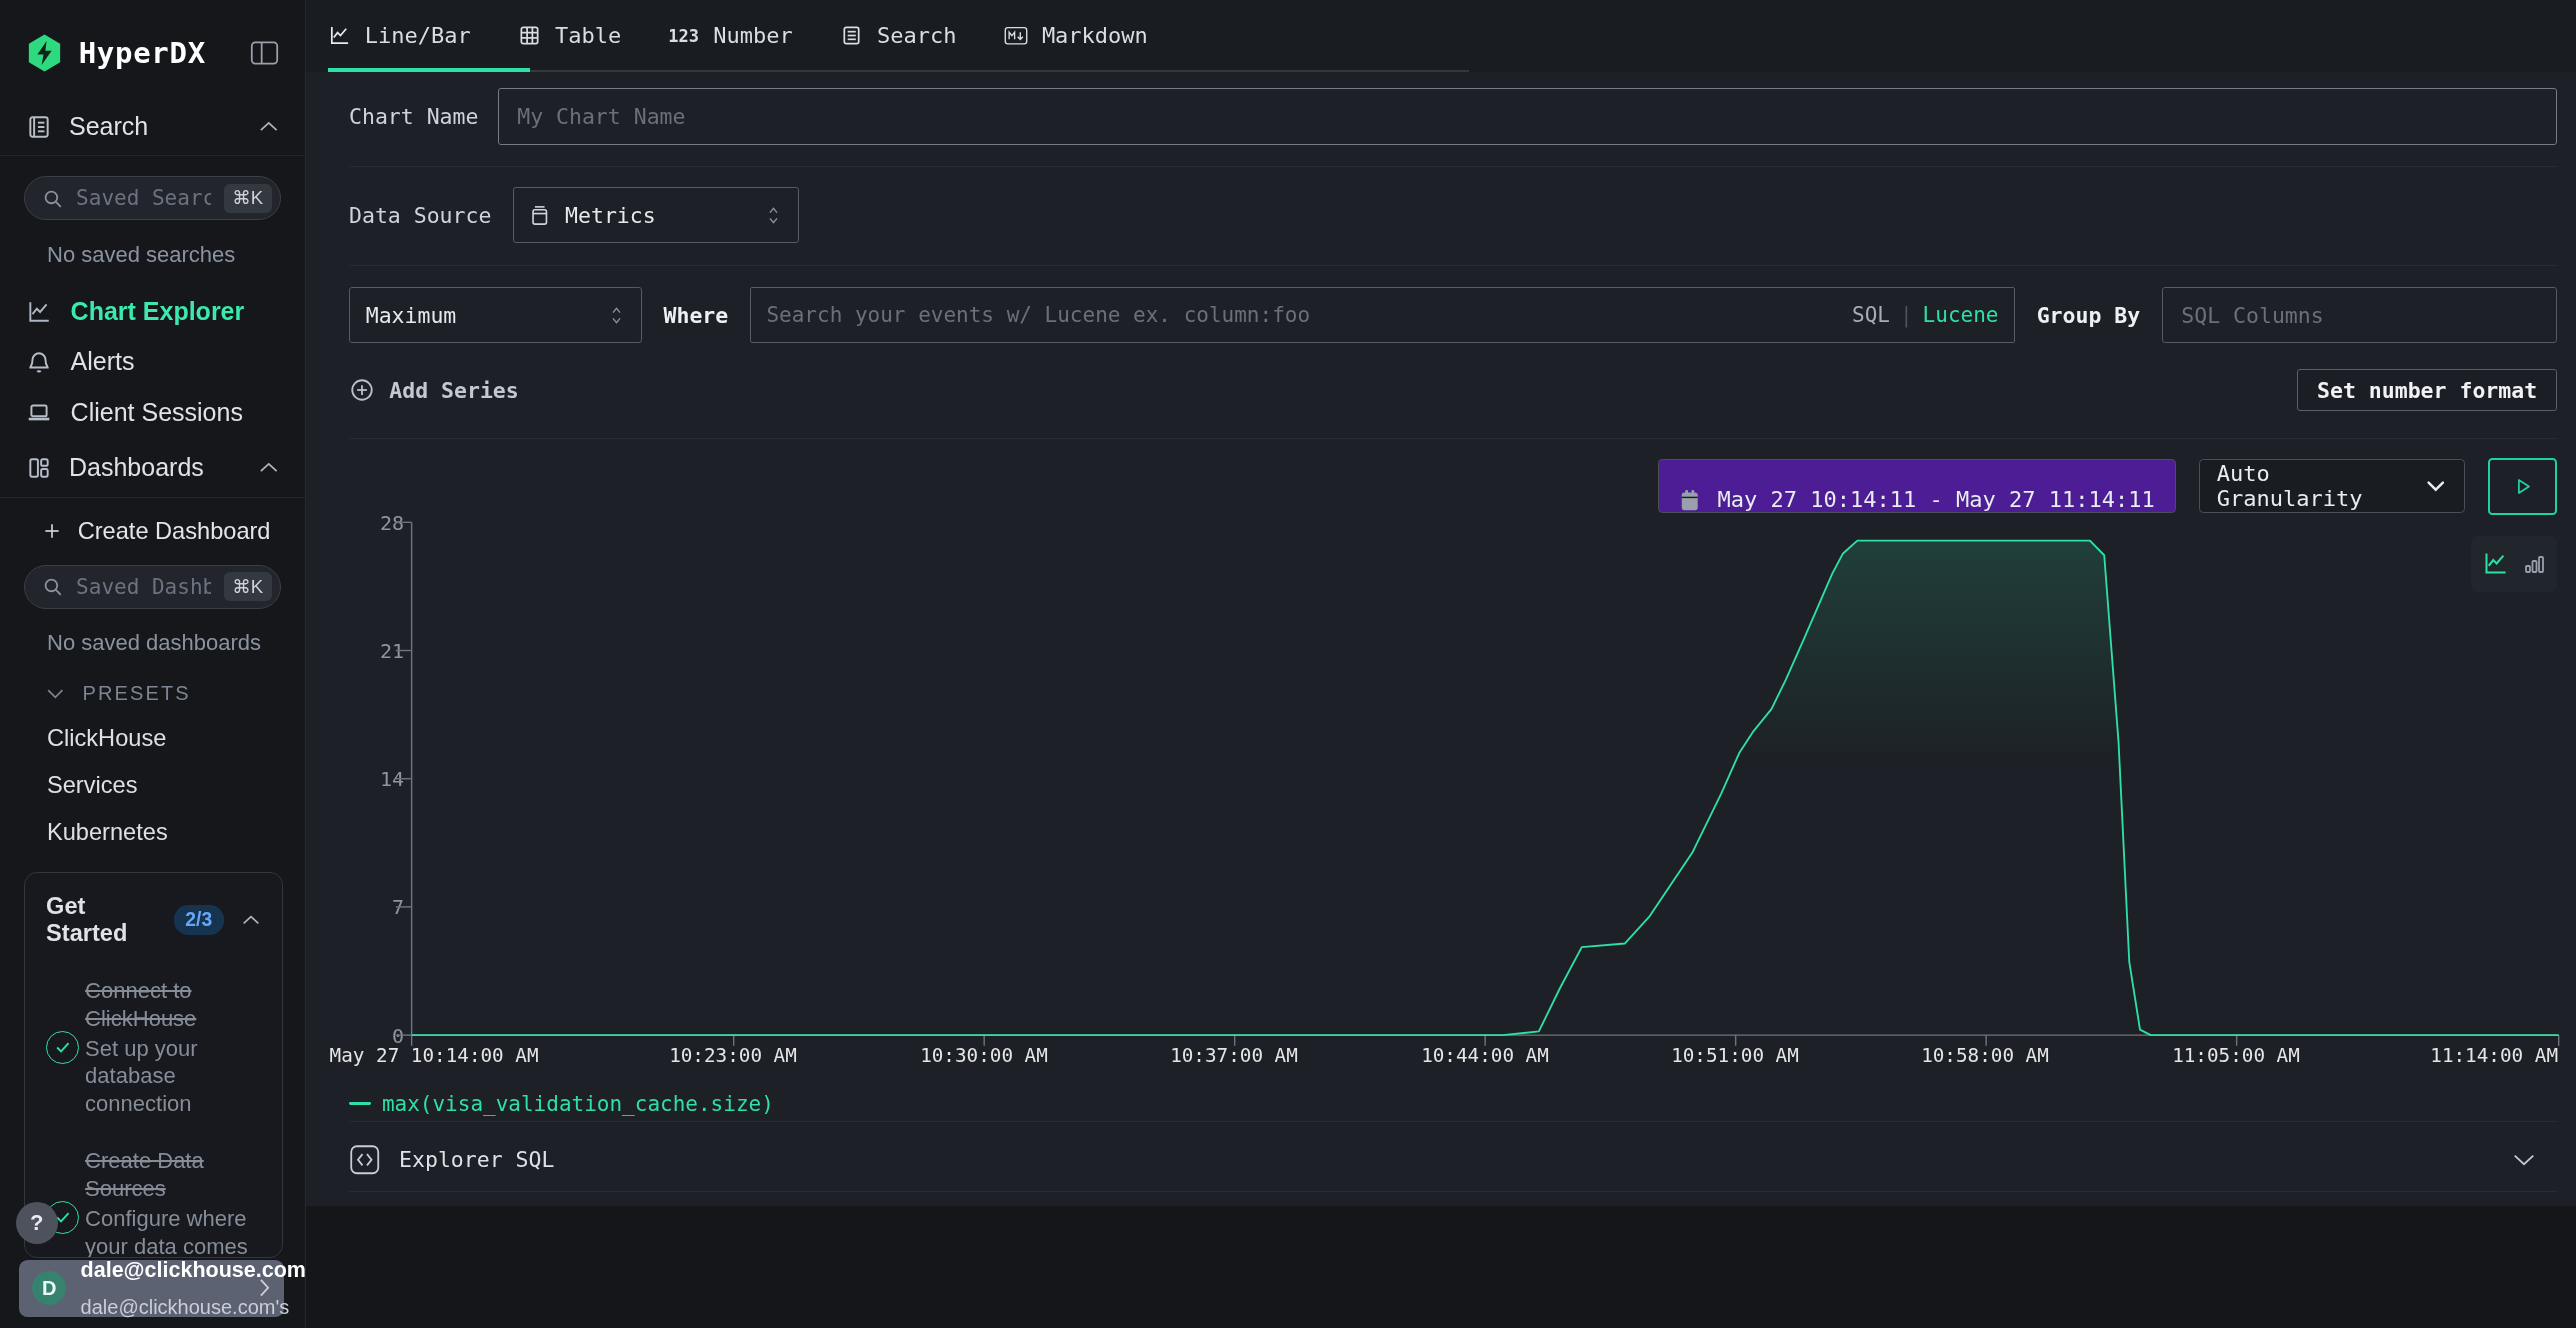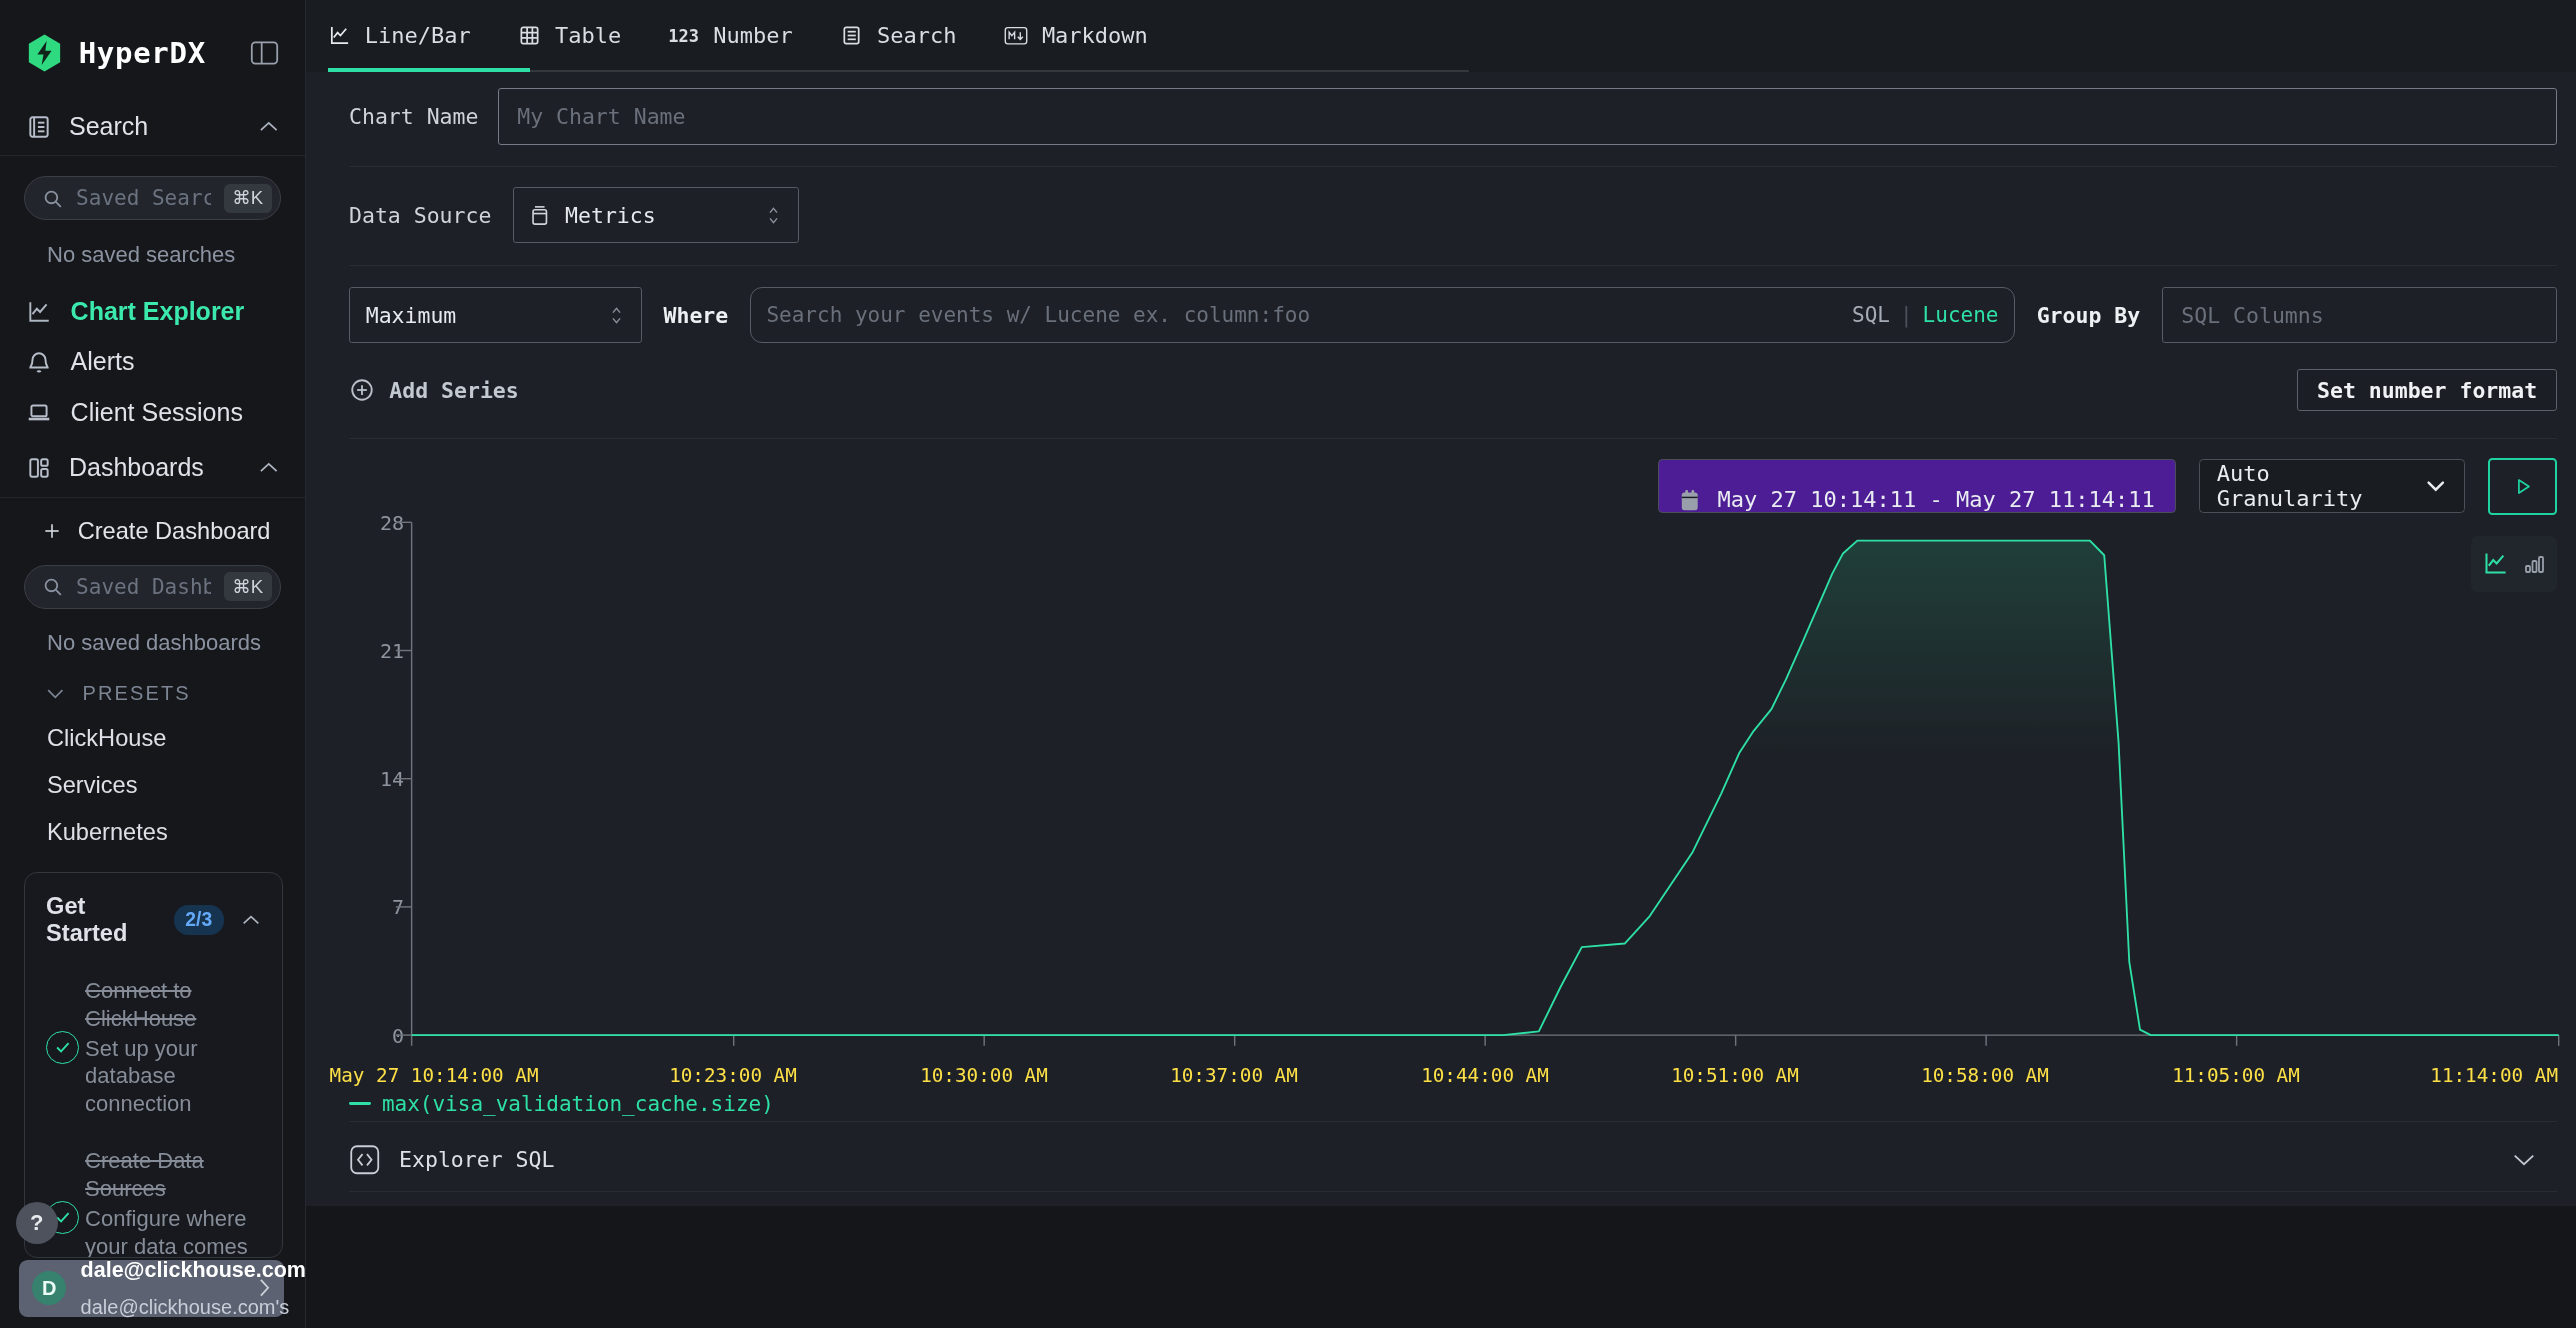--- a/index.html
+++ b/index.html
@@ -66,36 +66,36 @@
   .frow{display:flex;align-items:center;margin:0 19.3px 0 43px;gap:18.6px}
   .flabel{font:400 21.5px var(--mono);color:#cfd3da;white-space:nowrap}
   .flabel.bold{font-weight:700;color:#eef1f4}
   .box-input{height:57px;border:0.7px solid var(--border-input);border-radius:2.9px;background:transparent;color:#e8ebef;font:400 21.5px var(--mono);padding:0 18.6px;outline:none}
   .box-input::placeholder{color:var(--txt-ph)}
   .hr{border-top:1.4px solid #292c32;margin:21.5px 19.3px 0 43px}
   .select{height:56px;border:0.7px solid var(--border-input);border-radius:2.9px;background:var(--bg-input);display:flex;align-items:center;gap:14.3px;padding:0 15.7px;font:400 21.5px var(--mono);color:#e6e9ee;cursor:pointer}
   .select .spacer{flex:1}
   .tag{height:56px;background:var(--bg-tag);border:0.7px solid #565a63;border-radius:2.9px;display:flex;align-items:center;gap:15.7px;padding:0 17px;font:400 21.5px var(--mono);color:#e4e7ec}
   .tag .x{display:flex;color:#c6cbd2;cursor:pointer}
-  .where-wrap{flex:1;height:56px;border:0.7px solid var(--border-input);border-radius:12px;display:flex;align-items:center;padding:0 15.7px;gap:13px;min-width:0}
+  .where-wrap{flex:1;height:56px;border:0.7px solid var(--border-input);border-radius:2px;display:flex;align-items:center;padding:0 15.7px;gap:13px;min-width:0}
   .where-wrap input{flex:1;background:transparent;border:none;outline:none;font:400 21px var(--mono);color:#e8ebef;min-width:0}
   .where-wrap input::placeholder{color:var(--txt-ph)}
   .langs{display:flex;gap:10px;font:400 21px var(--mono);white-space:nowrap}
   .langs .sql{color:#a6acb6}.langs .pipe{color:#4c515a}.langs .lucene{color:var(--green)}
   .addseries{display:flex;align-items:center;gap:14.3px;font:700 21.5px var(--mono);color:#c3c9d1;cursor:pointer}
   .numfmt-btn{margin-left:auto;height:42px;border:0.7px solid #5c6169;border-radius:2.9px;background:#1b1e24;color:#f0f2f5;font:700 21.5px var(--mono);padding:0 18.6px;display:flex;align-items:center;cursor:pointer}
   .controls{display:flex;justify-content:flex-end;align-items:center;gap:23px;margin:18.6px 19.3px 0 43px}
   .date-box{height:54px;border:0.7px solid #4b5058;border-radius:4.3px;background:#4c1d95;display:flex;align-items:flex-end;gap:17px;padding:0 20px;font:400 22px var(--mono);color:#e9ecf0;cursor:pointer}
   .gran-box{width:266px;height:54px;border:0.7px solid #4b5058;border-radius:4.3px;background:#191c21;display:flex;align-items:center;justify-content:space-between;padding:0 17px;font:400 22px var(--mono);color:#e9ecf0;cursor:pointer}
   .play-btn{width:69px;height:57px;border:2.1px solid #1fd3a0;border-radius:4.3px;background:transparent;display:flex;align-items:center;justify-content:center;color:#1fd3a0;cursor:pointer}
 
   .chart-area{position:relative;height:551px;margin:7.2px 19.3px 0 0;flex-shrink:0}
   .chart-svg{position:absolute;left:77px;top:-14.3px;width:2190px;height:565px;overflow:visible}
   .ylabels span{position:absolute;left:0;width:98px;text-align:right;font:400 20px var(--mono);color:#8f959f}
-  .xlabels span{position:absolute;top:542px;font:400 19.3px var(--mono);color:#fde047;white-space:nowrap}
+  .xlabels span{position:absolute;top:522px;font:400 19.3px var(--mono);color:#e5e5e5;white-space:nowrap}
   .chart-toggle{position:absolute;right:0;top:13.6px;width:86px;height:56px;background:#21262d;border-radius:7.2px;display:flex;align-items:center;justify-content:center;gap:13px;cursor:pointer}
   .legend{display:flex;align-items:center;gap:11.4px;margin:18.6px 19.3px 0 43px;font:400 21px var(--mono);color:var(--green)}
   .legend .dash{width:21.5px;height:2.9px;background:var(--green);border-radius:1.4px}
   .gensql-row{display:flex;align-items:center;gap:18.6px;margin:5.7px 19.3px 0 43px;height:63px;cursor:pointer}
   .gensql-label{font:400 21.5px var(--mono);color:#dde1e7}
   .gensql-chev{margin-left:auto;padding-right:20px;color:#c3c8d0;display:flex}
   .tail{flex:1;background:#14161a;margin-top:14.3px}
   svg{display:block}
 </style>
 </head>

